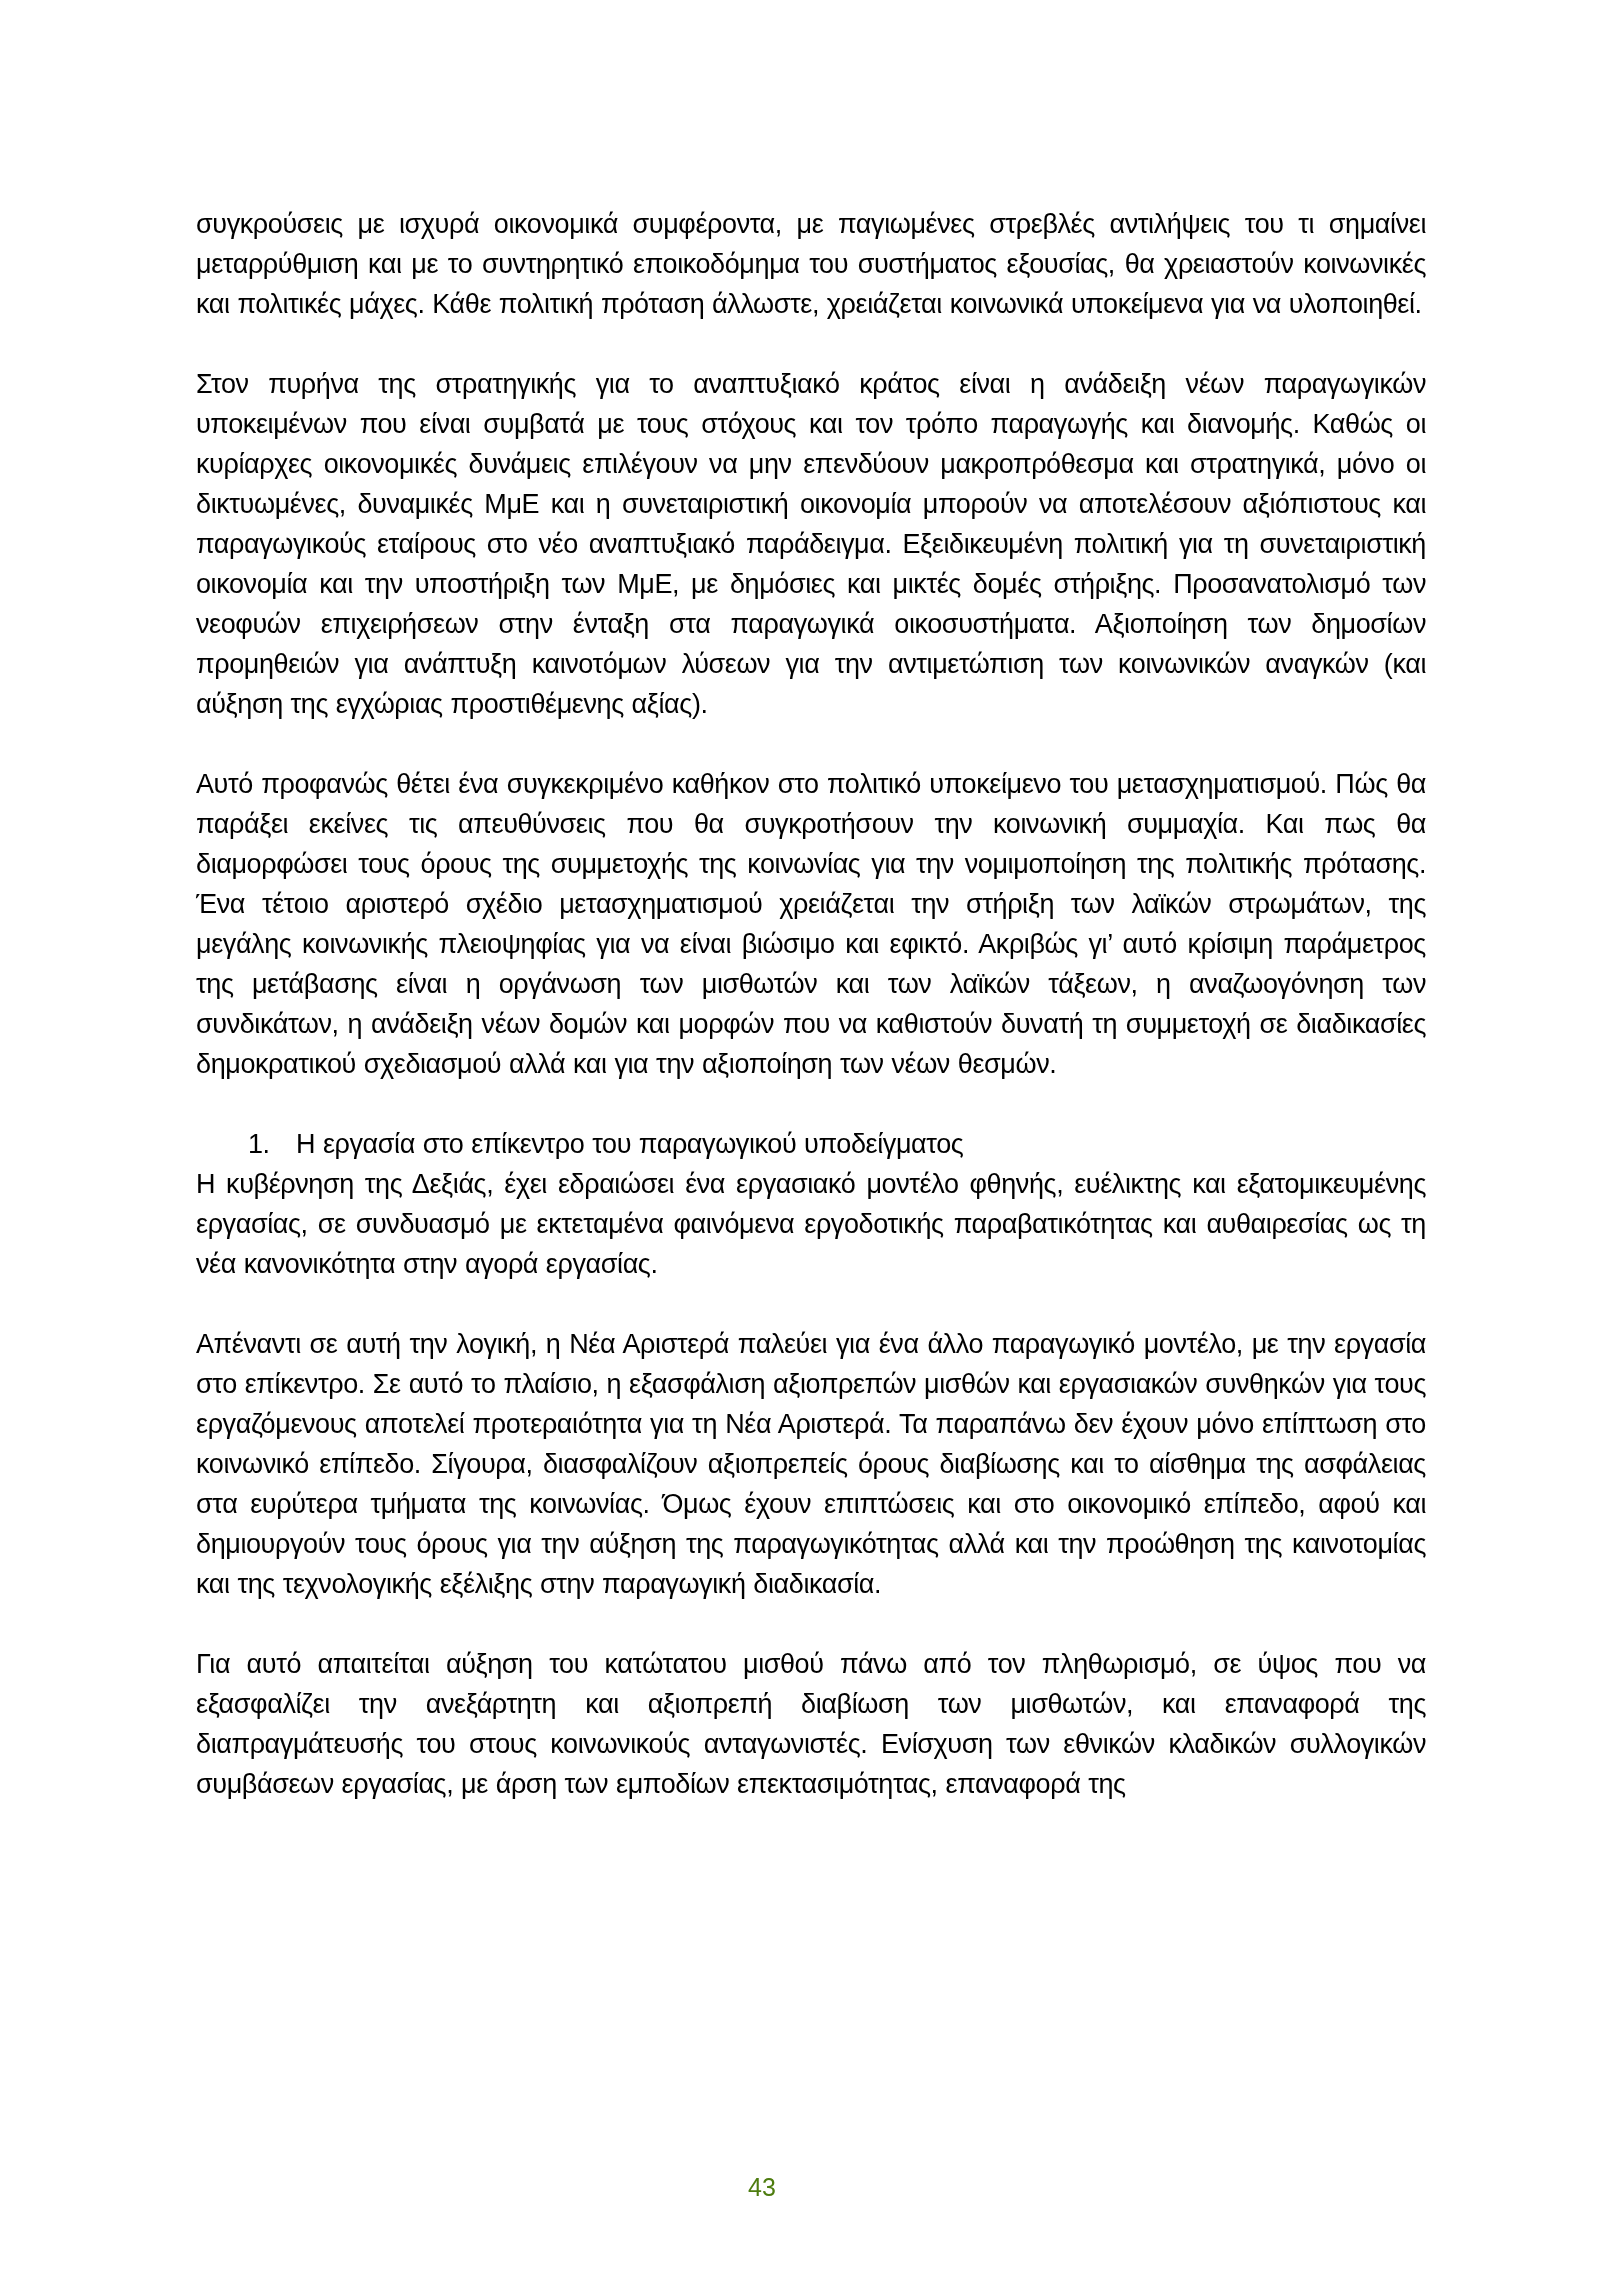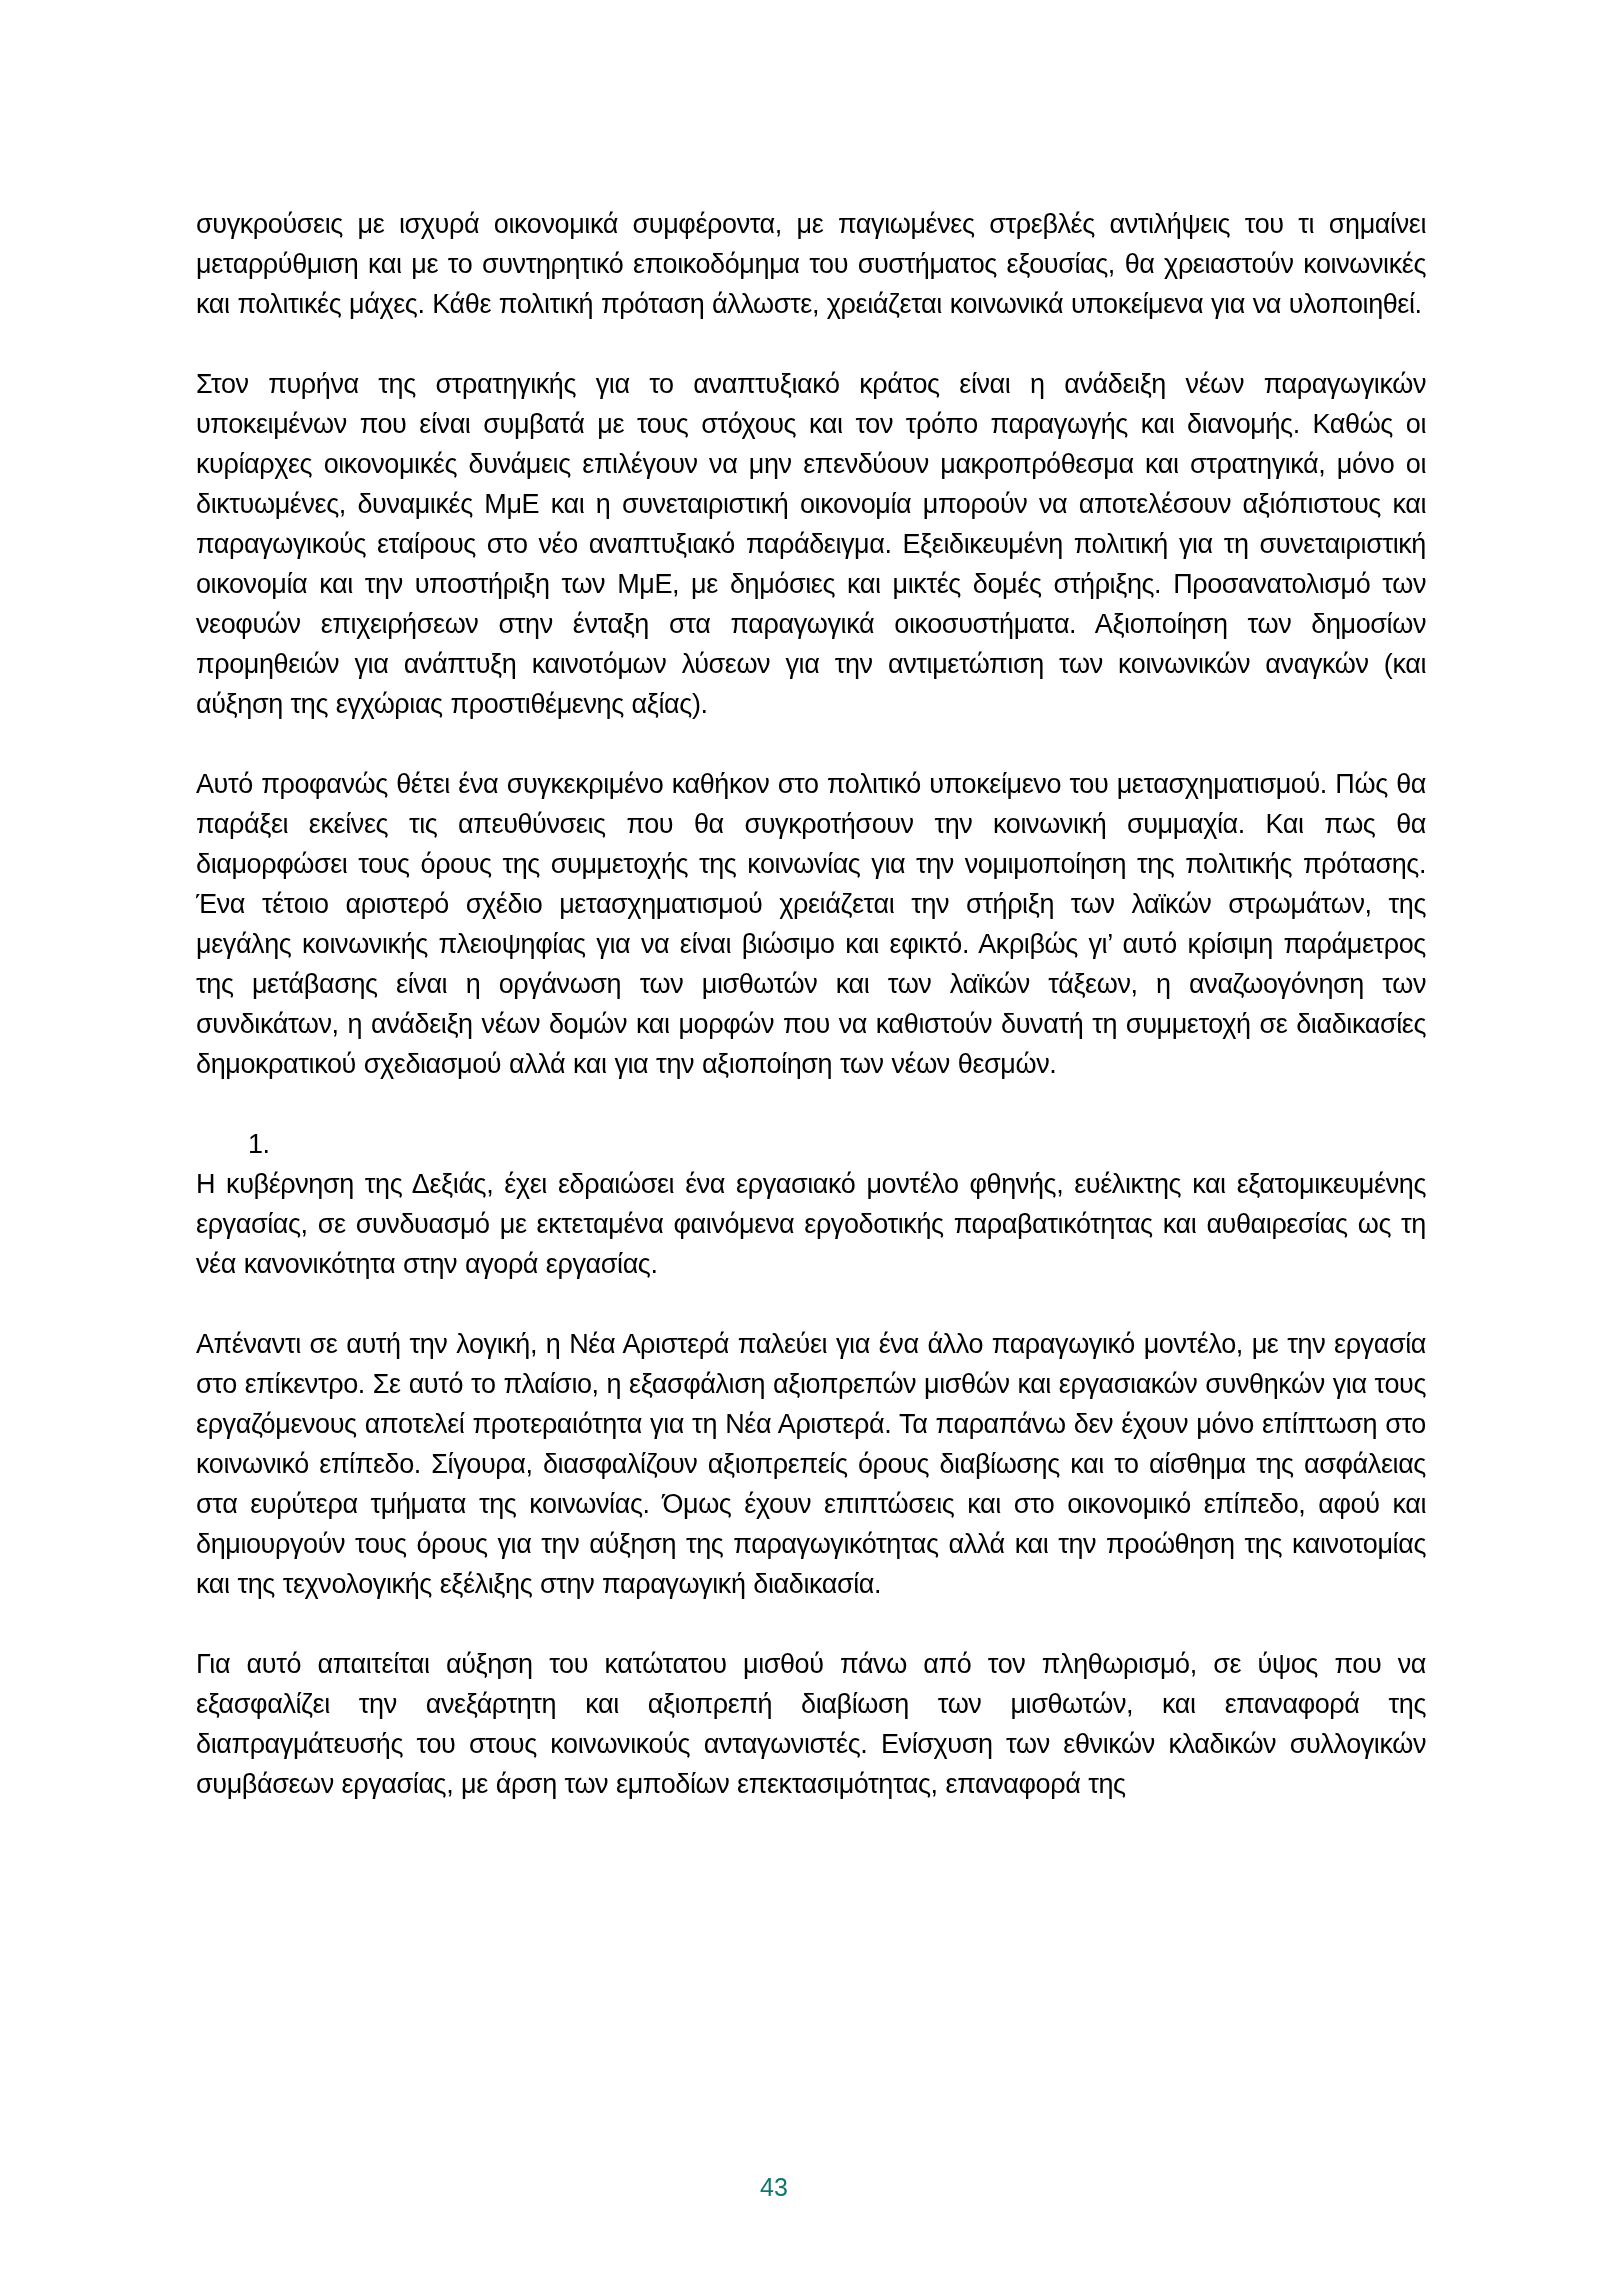--- a/index.html
+++ b/index.html
@@ -24,37 +24,38 @@
   .para.no-gap { margin-bottom: 8px; }
   .list-item {
     margin: 0;
     padding-left: 52px;
     display: flex;
   }
   .list-num { width: 48px; flex: none; }
   .page-number {
     position: absolute;
     top: 2173px;
-    left: 16px;
+    left: 4px;
     width: 1516px;
     text-align: center;
     font-family: "Liberation Sans", sans-serif;
     font-size: 25px;
-    color: #0f766e;
+    color: #4d7c0f;
   }
 </style>
 </head>
 <body>
 
 <div class="page">
   <p class="para">συγκρούσεις με ισχυρά οικονομικά συμφέροντα, με παγιωμένες στρεβλές αντιλήψεις του τι σημαίνει μεταρρύθμιση και με το συντηρητικό εποικοδόμημα του συστήματος εξουσίας, θα χρειαστούν κοινωνικές και πολιτικές μάχες. Κάθε πολιτική πρόταση άλλωστε, χρειάζεται κοινωνικά υποκείμενα για να υλοποιηθεί.</p>
   <p class="para">Στον πυρήνα της στρατηγικής για το αναπτυξιακό κράτος είναι η ανάδειξη νέων παραγωγικών υποκειμένων που είναι συμβατά με τους στόχους και τον τρόπο παραγωγής και διανομής. Καθώς οι κυρίαρχες οικονομικές δυνάμεις επιλέγουν να μην επενδύουν μακροπρόθεσμα και στρατηγικά, μόνο οι δικτυωμένες, δυναμικές ΜμΕ και η συνεταιριστική οικονομία μπορούν να αποτελέσουν αξιόπιστους και παραγωγικούς εταίρους στο νέο αναπτυξιακό παράδειγμα. Εξειδικευμένη πολιτική για τη συνεταιριστική οικονομία και την υποστήριξη των ΜμΕ, με δημόσιες και μικτές δομές στήριξης. Προσανατολισμό των νεοφυών επιχειρήσεων στην ένταξη στα παραγωγικά οικοσυστήματα. Αξιοποίηση των δημοσίων προμηθειών για ανάπτυξη καινοτόμων λύσεων για την αντιμετώπιση των κοινωνικών αναγκών (και αύξηση της εγχώριας προστιθέμενης αξίας).</p>
   <p class="para">Αυτό προφανώς θέτει ένα συγκεκριμένο καθήκον στο πολιτικό υποκείμενο του μετασχηματισμού. Πώς θα παράξει εκείνες τις απευθύνσεις που θα συγκροτήσουν την κοινωνική συμμαχία. Και πως θα διαμορφώσει τους όρους της συμμετοχής της κοινωνίας για την νομιμοποίηση της πολιτικής πρότασης. Ένα τέτοιο αριστερό σχέδιο μετασχηματισμού χρειάζεται την στήριξη των λαϊκών στρωμάτων, της μεγάλης κοινωνικής πλειοψηφίας για να είναι βιώσιμο και εφικτό. Ακριβώς γι’ αυτό κρίσιμη παράμετρος της μετάβασης είναι η οργάνωση των μισθωτών και των λαϊκών τάξεων, η αναζωογόνηση των συνδικάτων, η ανάδειξη νέων δομών και μορφών που να καθιστούν δυνατή τη συμμετοχή σε διαδικασίες δημοκρατικού σχεδιασμού αλλά και για την αξιοποίηση των νέων θεσμών.</p>
   <div class="list-item">
     <span class="list-num">1.</span>
+    <span class="list-text">Η εργασία στο επίκεντρο του παραγωγικού υποδείγματος</span>
   </div>
   <p class="para">Η κυβέρνηση της Δεξιάς, έχει εδραιώσει ένα εργασιακό μοντέλο φθηνής, ευέλικτης και εξατομικευμένης εργασίας, σε συνδυασμό με εκτεταμένα φαινόμενα εργοδοτικής παραβατικότητας και αυθαιρεσίας ως τη νέα κανονικότητα στην αγορά εργασίας.</p>
   <p class="para">Απέναντι σε αυτή την λογική, η Νέα Αριστερά παλεύει για ένα άλλο παραγωγικό μοντέλο, με την εργασία στο επίκεντρο. Σε αυτό το πλαίσιο, η εξασφάλιση αξιοπρεπών μισθών και εργασιακών συνθηκών για τους εργαζόμενους αποτελεί προτεραιότητα για τη Νέα Αριστερά. Τα παραπάνω δεν έχουν μόνο επίπτωση στο κοινωνικό επίπεδο. Σίγουρα, διασφαλίζουν αξιοπρεπείς όρους διαβίωσης και το αίσθημα της ασφάλειας στα ευρύτερα τμήματα της κοινωνίας. Όμως έχουν επιπτώσεις και στο οικονομικό επίπεδο, αφού και δημιουργούν τους όρους για την αύξηση της παραγωγικότητας αλλά και την προώθηση της καινοτομίας και της τεχνολογικής εξέλιξης στην παραγωγική διαδικασία.</p>
   <p class="para no-gap">Για αυτό απαιτείται αύξηση του κατώτατου μισθού πάνω από τον πληθωρισμό, σε ύψος που να εξασφαλίζει την ανεξάρτητη και αξιοπρεπή διαβίωση των μισθωτών, και επαναφορά της διαπραγμάτευσής του στους κοινωνικούς ανταγωνιστές.  Ενίσχυση των εθνικών κλαδικών συλλογικών συμβάσεων εργασίας, με άρση των εμποδίων επεκτασιμότητας, επαναφορά της</p>
 </div>
 
 <div class="page-number">43</div>
 
 
 </body></html>

